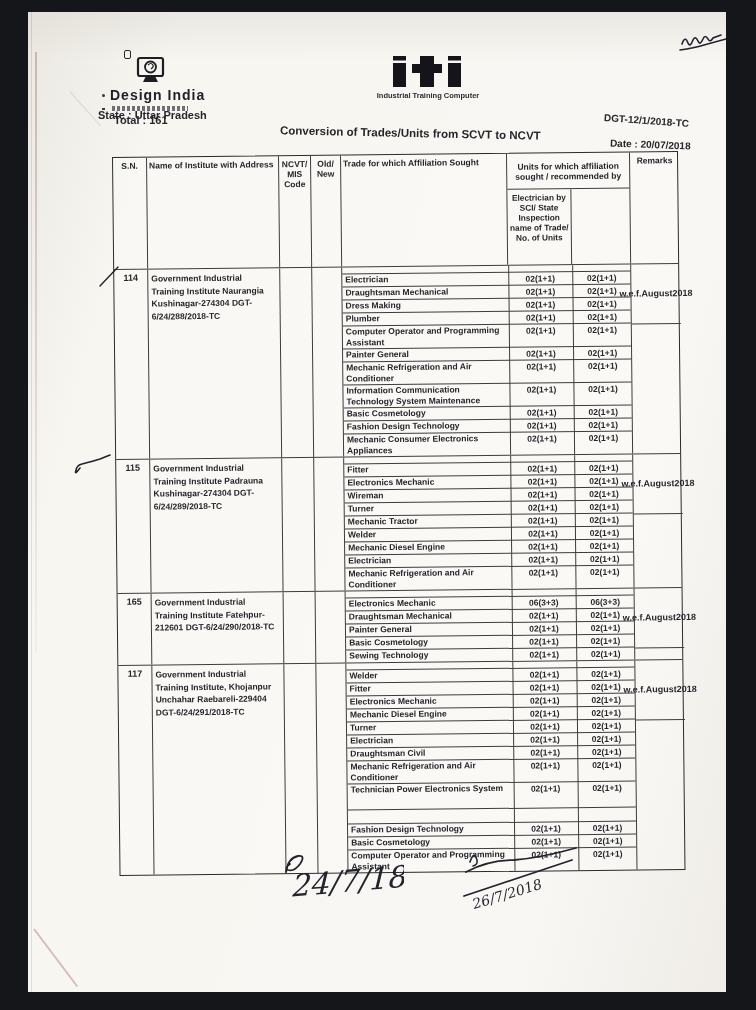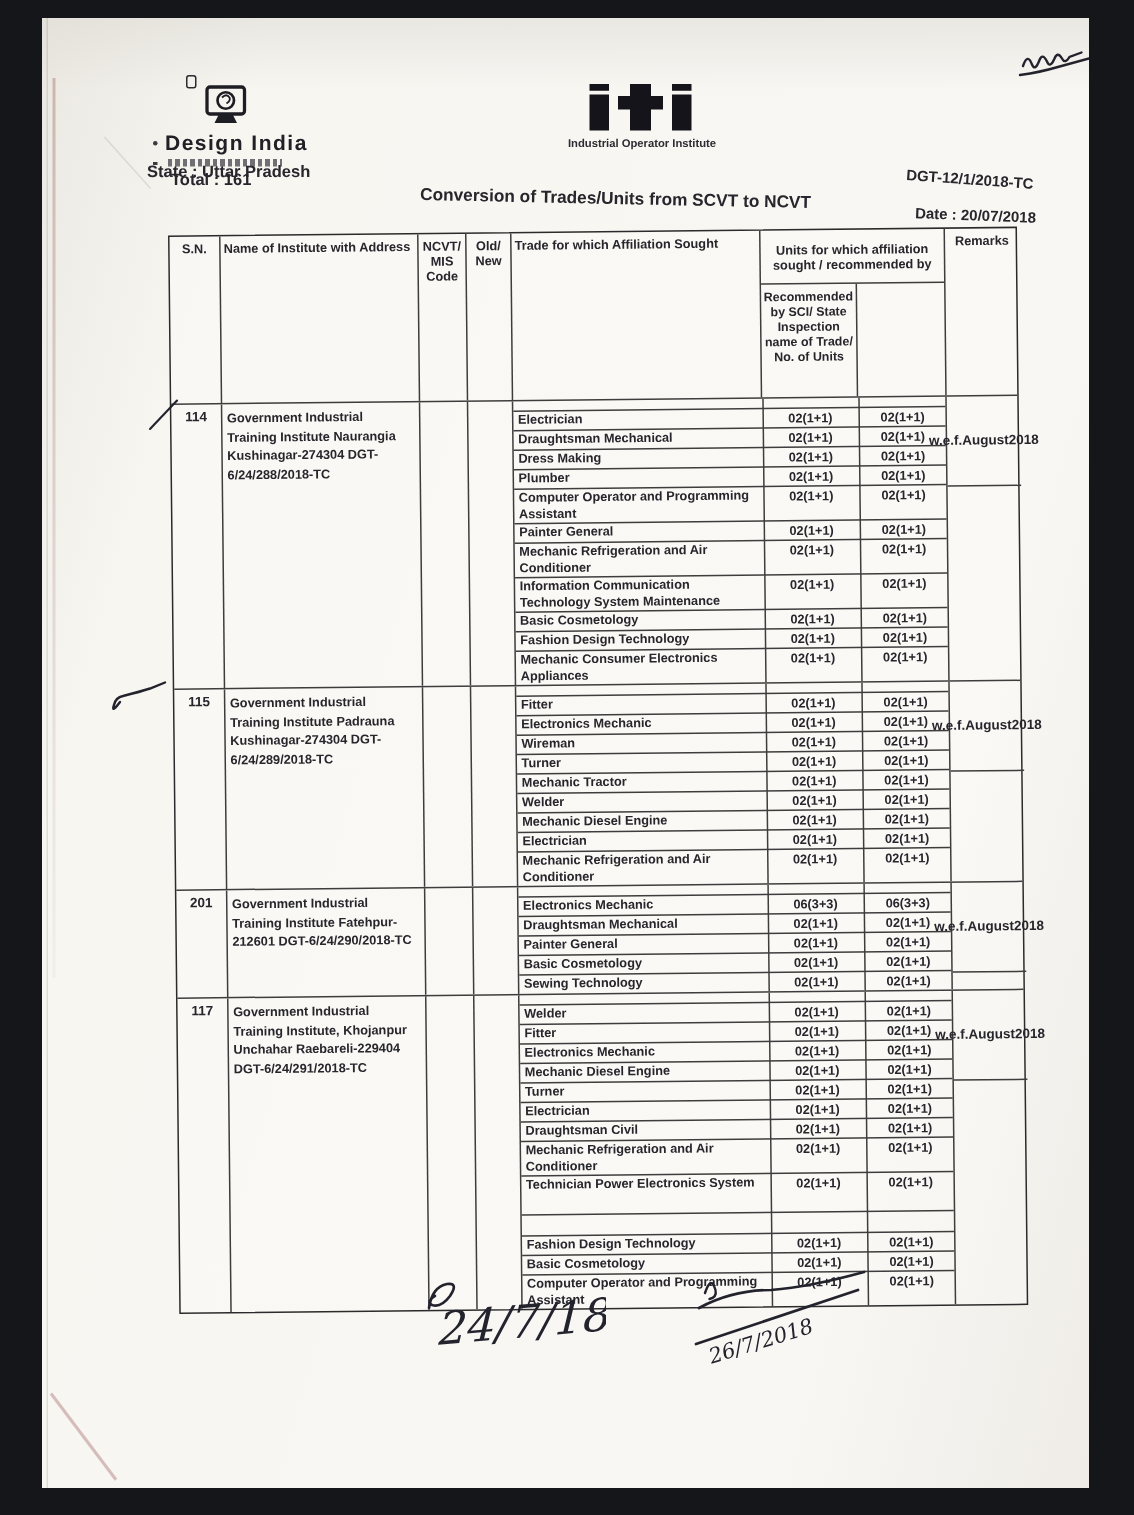--- a/index.html
+++ b/index.html
@@ -128,42 +128,42 @@
   <div class="total-line">Total : 161</div>
 
   <svg class="iti-logo" width="76" height="32" viewBox="0 0 76 32">
     <rect x="3" y="0" width="13" height="4.5" fill="#14141a"></rect>
     <rect x="3" y="7" width="13" height="24" fill="#14141a"></rect>
     <rect x="30" y="0" width="14" height="31" fill="#14141a"></rect>
     <rect x="22" y="8" width="30" height="9" fill="#14141a"></rect>
     <rect x="58" y="0" width="13" height="4.5" fill="#14141a"></rect>
     <rect x="58" y="7" width="13" height="24" fill="#14141a"></rect>
   </svg>
-  <div class="iti-caption">Industrial Operator Institute</div>
+  <div class="iti-caption">Industrial Training Computer</div>
 
   <div class="doc-ref">DGT-12/1/2018-TC</div>
   <div class="doc-title">Conversion of Trades/Units from SCVT to NCVT</div>
   <div class="doc-date">Date : 20/07/2018</div>
 
   <svg class="scribble-tr" width="54" height="32" viewBox="0 0 54 32">
     <path class="ink" stroke-width="1.6" d="M6,18 q3,-9 6,-1 q2,5 5,-3 q2,-5 5,1 q2,5 5,-2 q2,-5 5,0 q2,4 5,-1 l8,-3"></path>
     <path class="ink" stroke-width="1.6" d="M4,24 q14,-2 24,-5 l22,-6"></path>
   </svg>
 
   <div class="dtable">
     <div class="thead">
       <div class="h-cell center">S.N.</div>
       <div class="h-cell">Name of Institute with Address</div>
       <div class="h-cell center">NCVT/ MIS Code</div>
       <div class="h-cell center">Old/ New</div>
       <div class="h-cell">Trade for which Affiliation Sought</div>
       <div class="h-cell h-units">
         <div class="units-top">Units for which affiliation sought / recommended by</div>
         <div class="units-sub">
-          <div class="sub">Recommended by SCI/ State Inspection name of Trade/ No. of Units</div>
+          <div class="sub">Electrician by SCI/ State Inspection name of Trade/ No. of Units</div>
         </div>
       </div>
       <div class="h-cell center">Remarks</div>
     </div>
     <div>
         <div class="trow">
           <div class="c-sn">114</div>
           <div class="c-name">Government Industrial Training Institute Naurangia Kushinagar-274304 DGT-6/24/288/2018-TC</div>
           <div class="c-ncvt"></div>
           <div class="c-old"></div>
@@ -286,21 +286,21 @@
           </div>
           <div class="c-remarks">
             <div class="remarks-box">
               <div>w.e.f.</div>
               <div>August</div>
               <div>2018</div>
             </div>
           </div>
         </div>
         <div class="trow">
-          <div class="c-sn">201</div>
+          <div class="c-sn">165</div>
           <div class="c-name">Government Industrial Training Institute Fatehpur-212601 DGT-6/24/290/2018-TC</div>
           <div class="c-ncvt"></div>
           <div class="c-old"></div>
           <div class="c-trades">
             <div class="trade-line">
               <div class="t-name">Electronics Mechanic</div>
               <div class="t-val">06(3+3)</div>
               <div class="t-val">06(3+3)</div>
             </div>
             <div class="trade-line">

